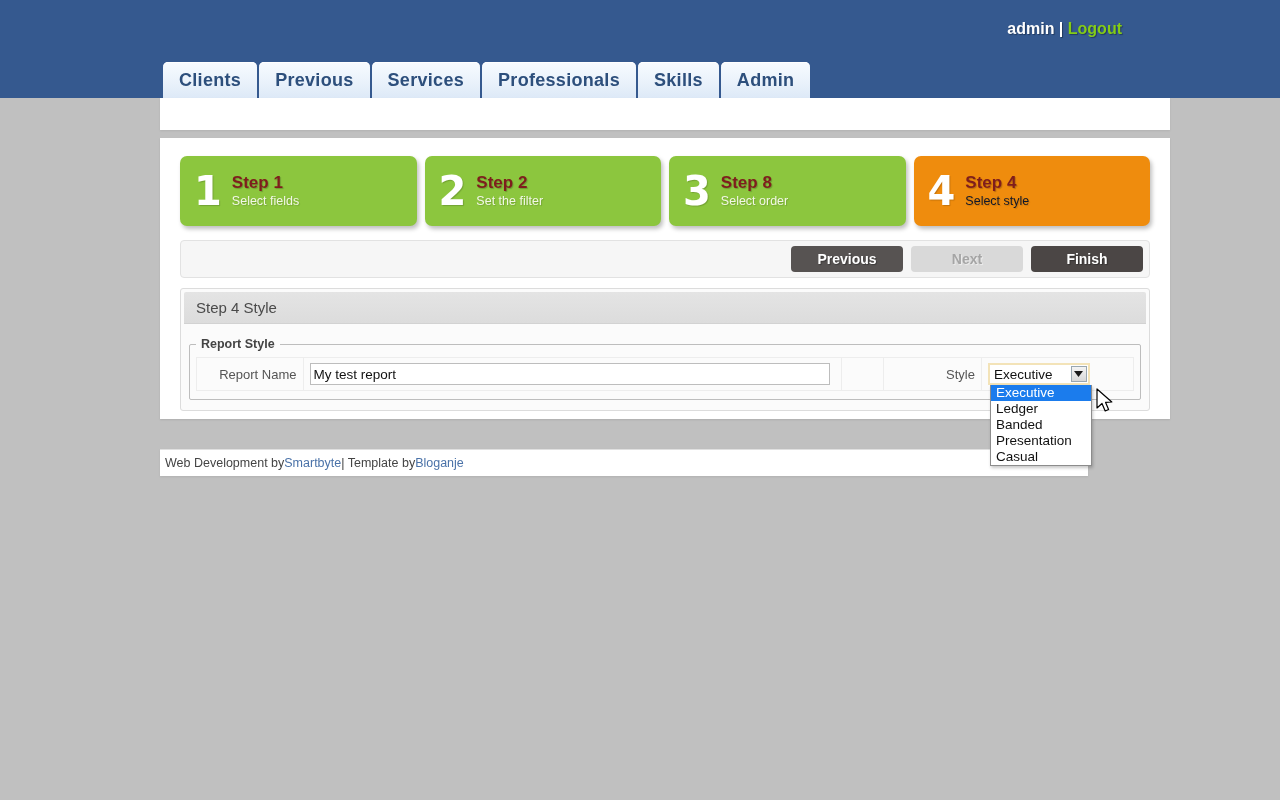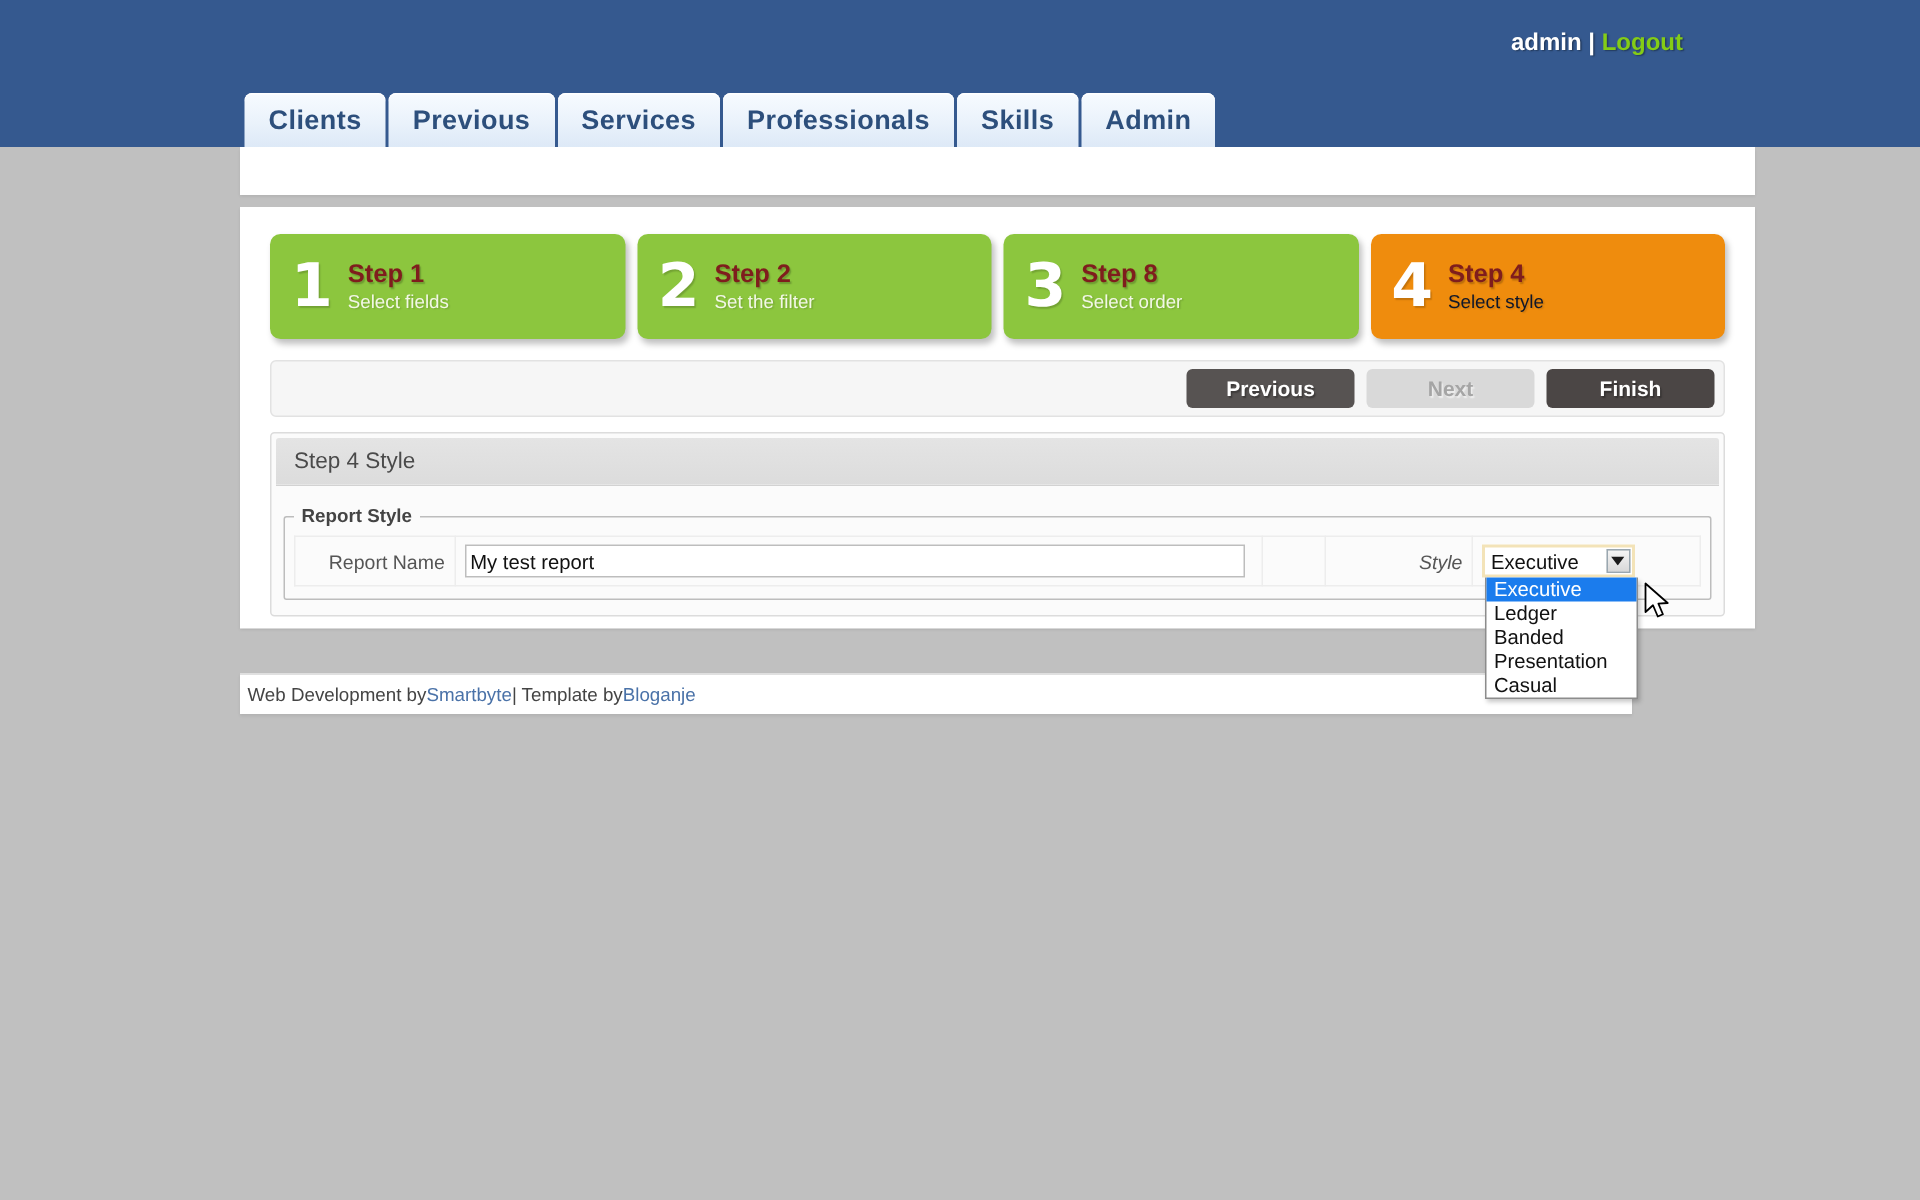--- a/index.html
+++ b/index.html
@@ -188,21 +188,21 @@
   .formtable td {
     padding: 5px 6px;
     vertical-align: middle;
     font-size: 13px;
     color: #555555;
     border: 1px solid #ededed;
   }
   .td-label { text-align: right; width: 110px; white-space: nowrap; color: #555; }
   .td-field { width: 540px; }
   .td-spacer { width: 48px; border-left-color:#ededed !important; }
-  .td-label2 { text-align: right; width: 110px; white-space: nowrap; font-style: italic; }
+  .td-label2 { text-align: right; width: 110px; white-space: nowrap; }
   .td-field2 { width: 160px; }
 
   .txtinput {
     width: 520px;
     height: 22px;
     border: 1px solid #bdbdbd;
     background: #ffffff;
     font-size: 13.5px;
     font-family: "Liberation Sans", sans-serif;
     color: #111111;

